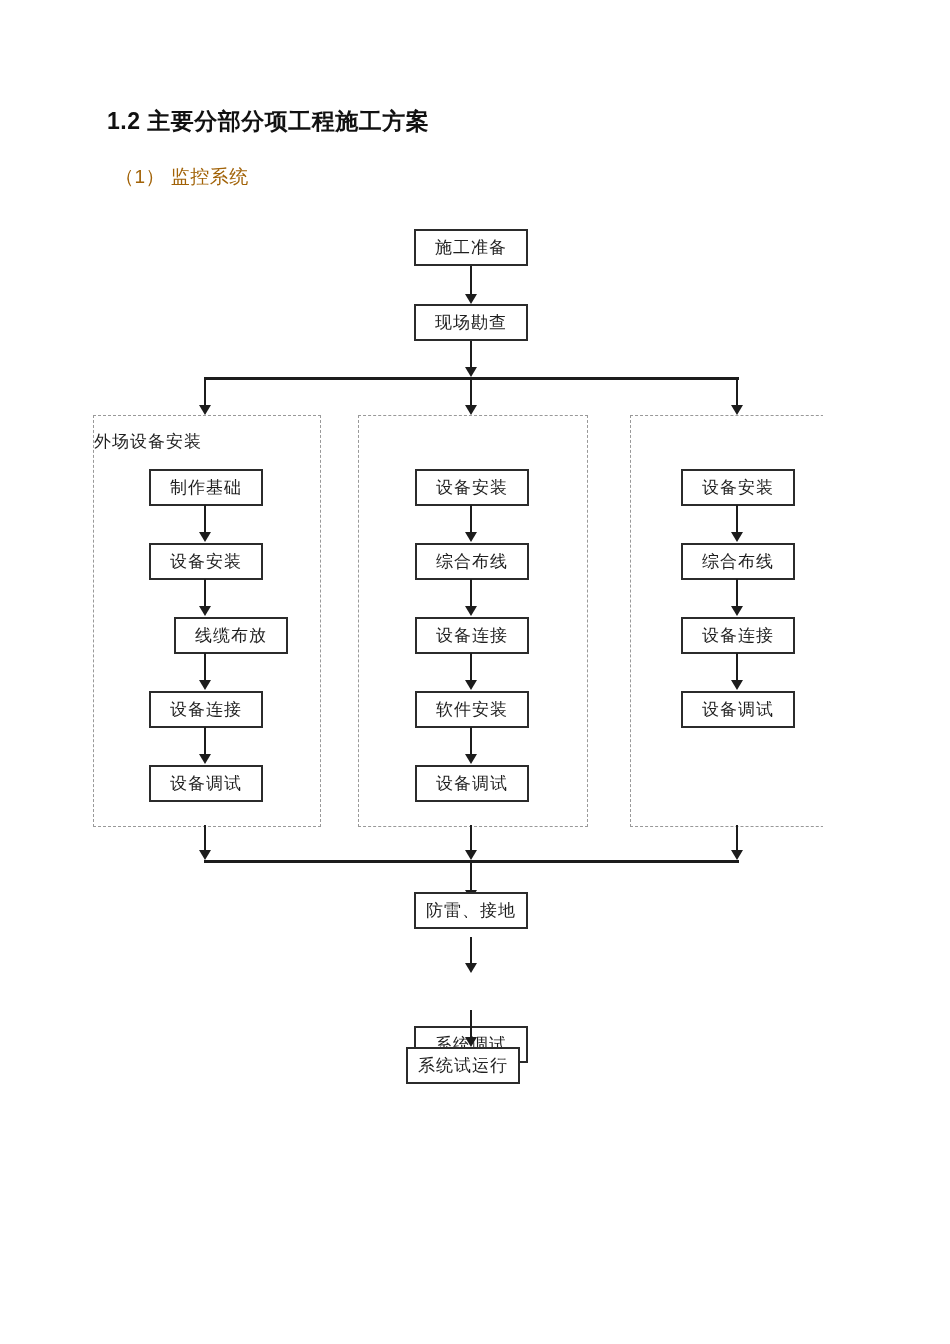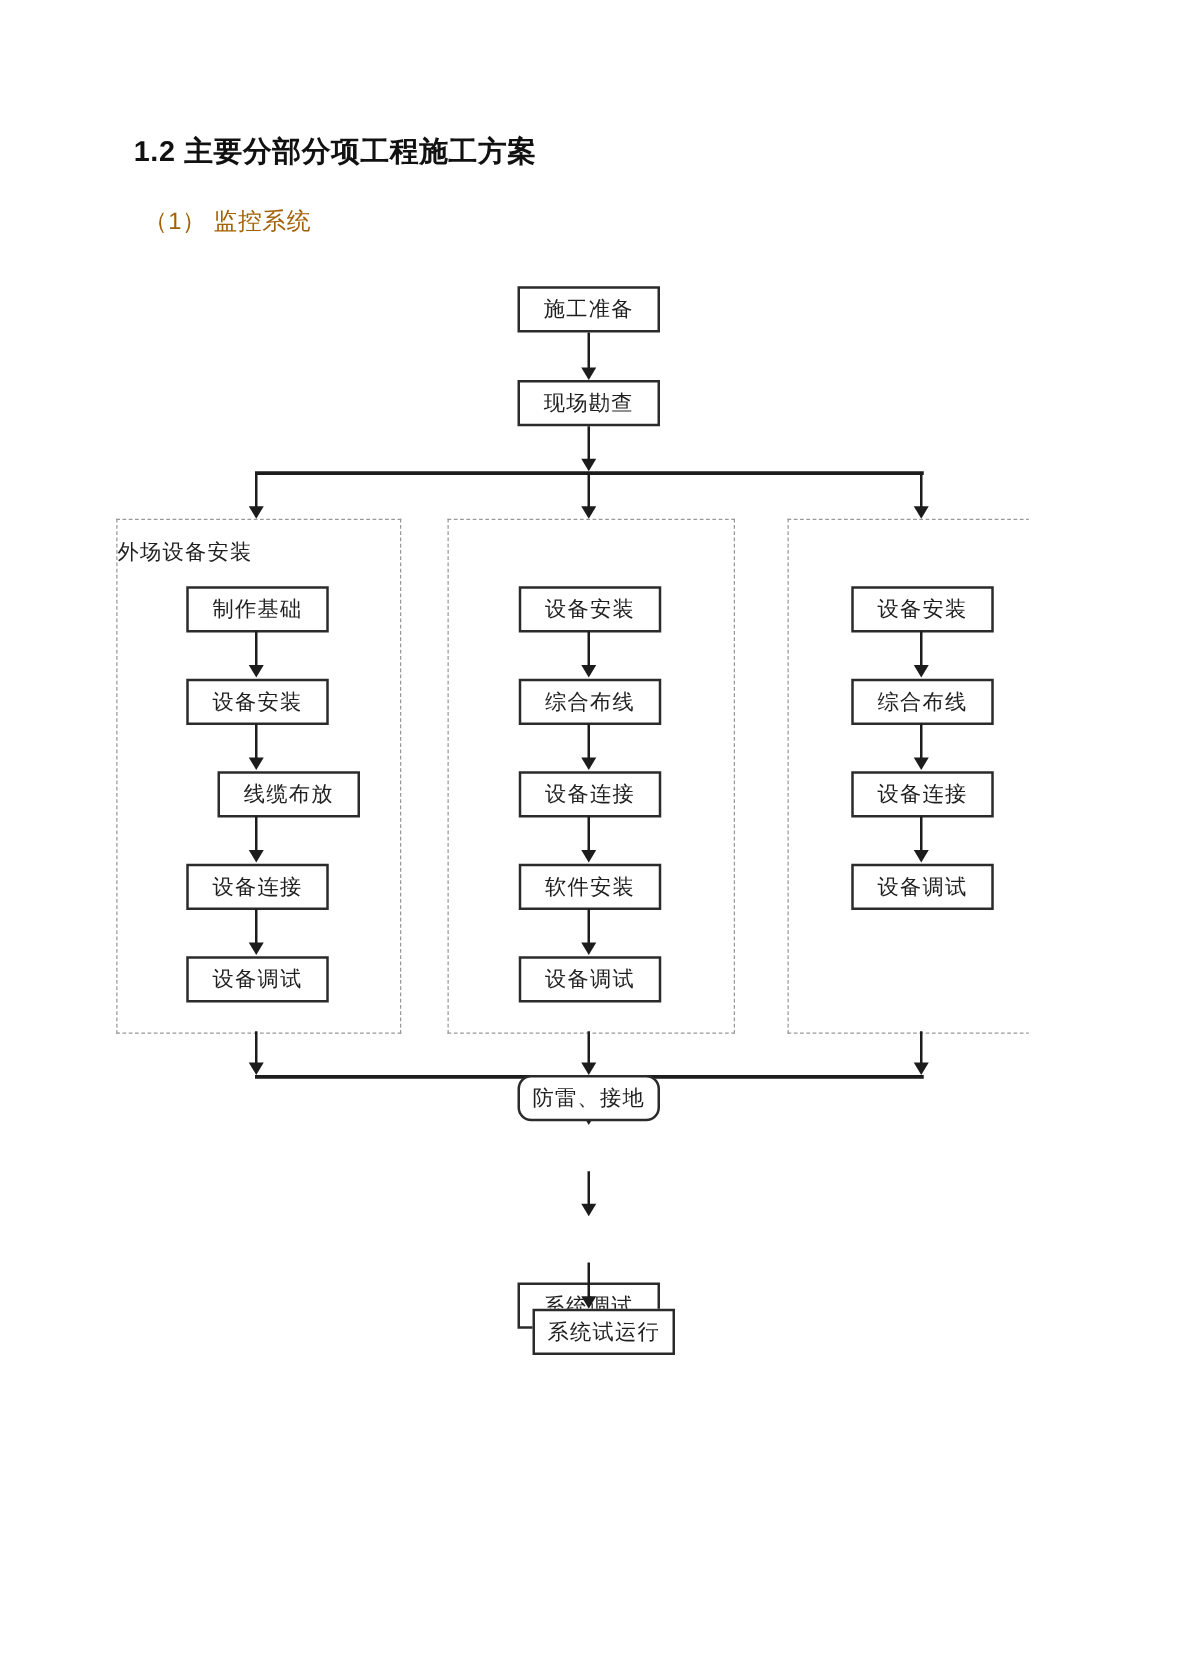--- a/index.html
+++ b/index.html
@@ -99,20 +99,20 @@
     <div class="arrow" style="left:731px; top:505px; height:37px;"></div>
     <div class="arrow" style="left:731px; top:579px; height:37px;"></div>
     <div class="arrow" style="left:731px; top:653px; height:37px;"></div>
 
     <div class="arrow" style="left:199px; top:825px; height:35px;"></div>
     <div class="arrow" style="left:465px; top:825px; height:35px;"></div>
     <div class="arrow" style="left:731px; top:825px; height:35px;"></div>
     <div class="hline" style="left:204px; top:860px; width:535px;"></div>
     <div class="arrow" style="left:465px; top:863px; height:37px;"></div>
 
-    <div class="node" style="left:414px; top:860px;border-radius:11px;">防雷、接地</div>
+    <div class="node" style="left:414px; top:892px;">防雷、接地</div>
     <div class="arrow" style="left:465px; top:937px; height:36px;"></div>
     <div class="node" style="left:414px; top:1026px;">系统调试</div>
     <div class="arrow" style="left:465px; top:1010px; height:37px;"></div>
-    <div class="node" style="left:426px; top:1047px;">系统试运行</div>
+    <div class="node" style="left:406px; top:1047px;">系统试运行</div>
 
   </div>
 </div>
 
 </body></html>

